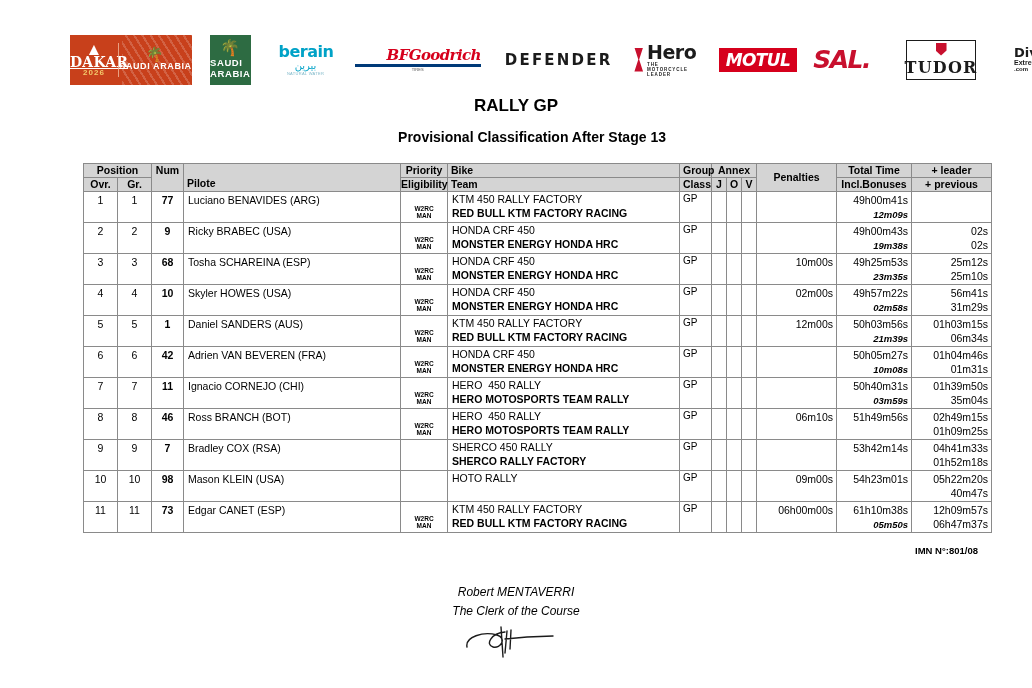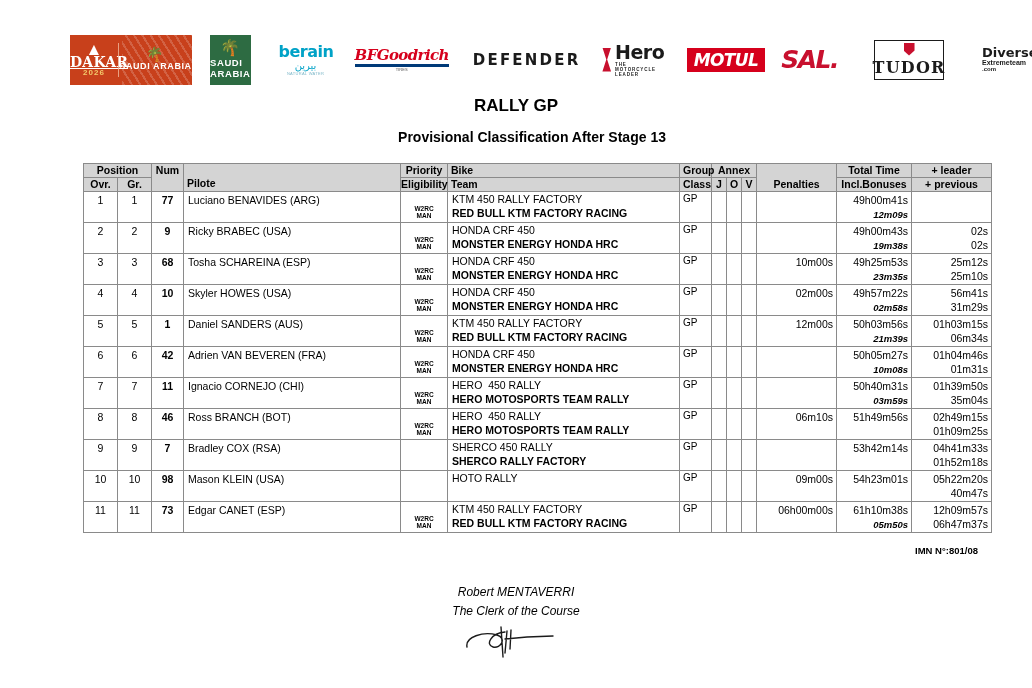--- a/index.html
+++ b/index.html
@@ -59,21 +59,21 @@
     color:#00a2c7; line-height:16px; letter-spacing:-.5px;
   }
   .berain-ar { font-size:10px; color:#00a2c7; line-height:11px; }
   .berain-sub { font-size:4px; color:#7fb8c9; letter-spacing:.3px; }
 
   .bfg {
     background:#fff; padding:1px 2px; text-align:center;
   }
   .bfg-t {
     font-family:"DejaVu Serif", serif; font-style:italic; font-weight:bold;
-    font-size:15px; color:#d6001c; letter-spacing:-.6px; line-height:15px;
+    font-size:15px; color:#d6001c; letter-spacing:-.6px; line-height:15px;margin-left:32px;
   }
   .bfg-bar { height:3px; background:#003a78; margin-top:1px; }
   .bfg-sub { font-size:4px; color:#555; }
 
   .defender {
     font-family:"DejaVu Sans", sans-serif; font-size:15px; font-weight:bold;
     letter-spacing:2.2px; color:#1b1b1b;
   }
 
   .hero-l { display:flex; align-items:center; }
@@ -270,21 +270,21 @@
     </colgroup>
     <thead>
       <tr>
         <th colspan="2">Position</th>
         <th rowspan="2">Num</th>
         <th rowspan="2" class="lft" style="vertical-align:bottom;padding-bottom:1px;">Pilote</th>
         <th>Priority</th>
         <th class="lft">Bike</th>
         <th class="lft">Group</th>
         <th colspan="3">Annex</th>
-        <th rowspan="2" style="vertical-align:bottom;padding-bottom:0;">Penalties</th>
+        <th rowspan="2" style="vertical-align:bottom;padding-bottom:7px;">Penalties</th>
         <th>Total Time</th>
         <th>+ leader</th>
       </tr>
       <tr>
         <th>Ovr.</th>
         <th>Gr.</th>
         <th>Eligibility</th>
         <th class="lft">Team</th>
         <th class="lft">Class</th>
         <th>J</th>

